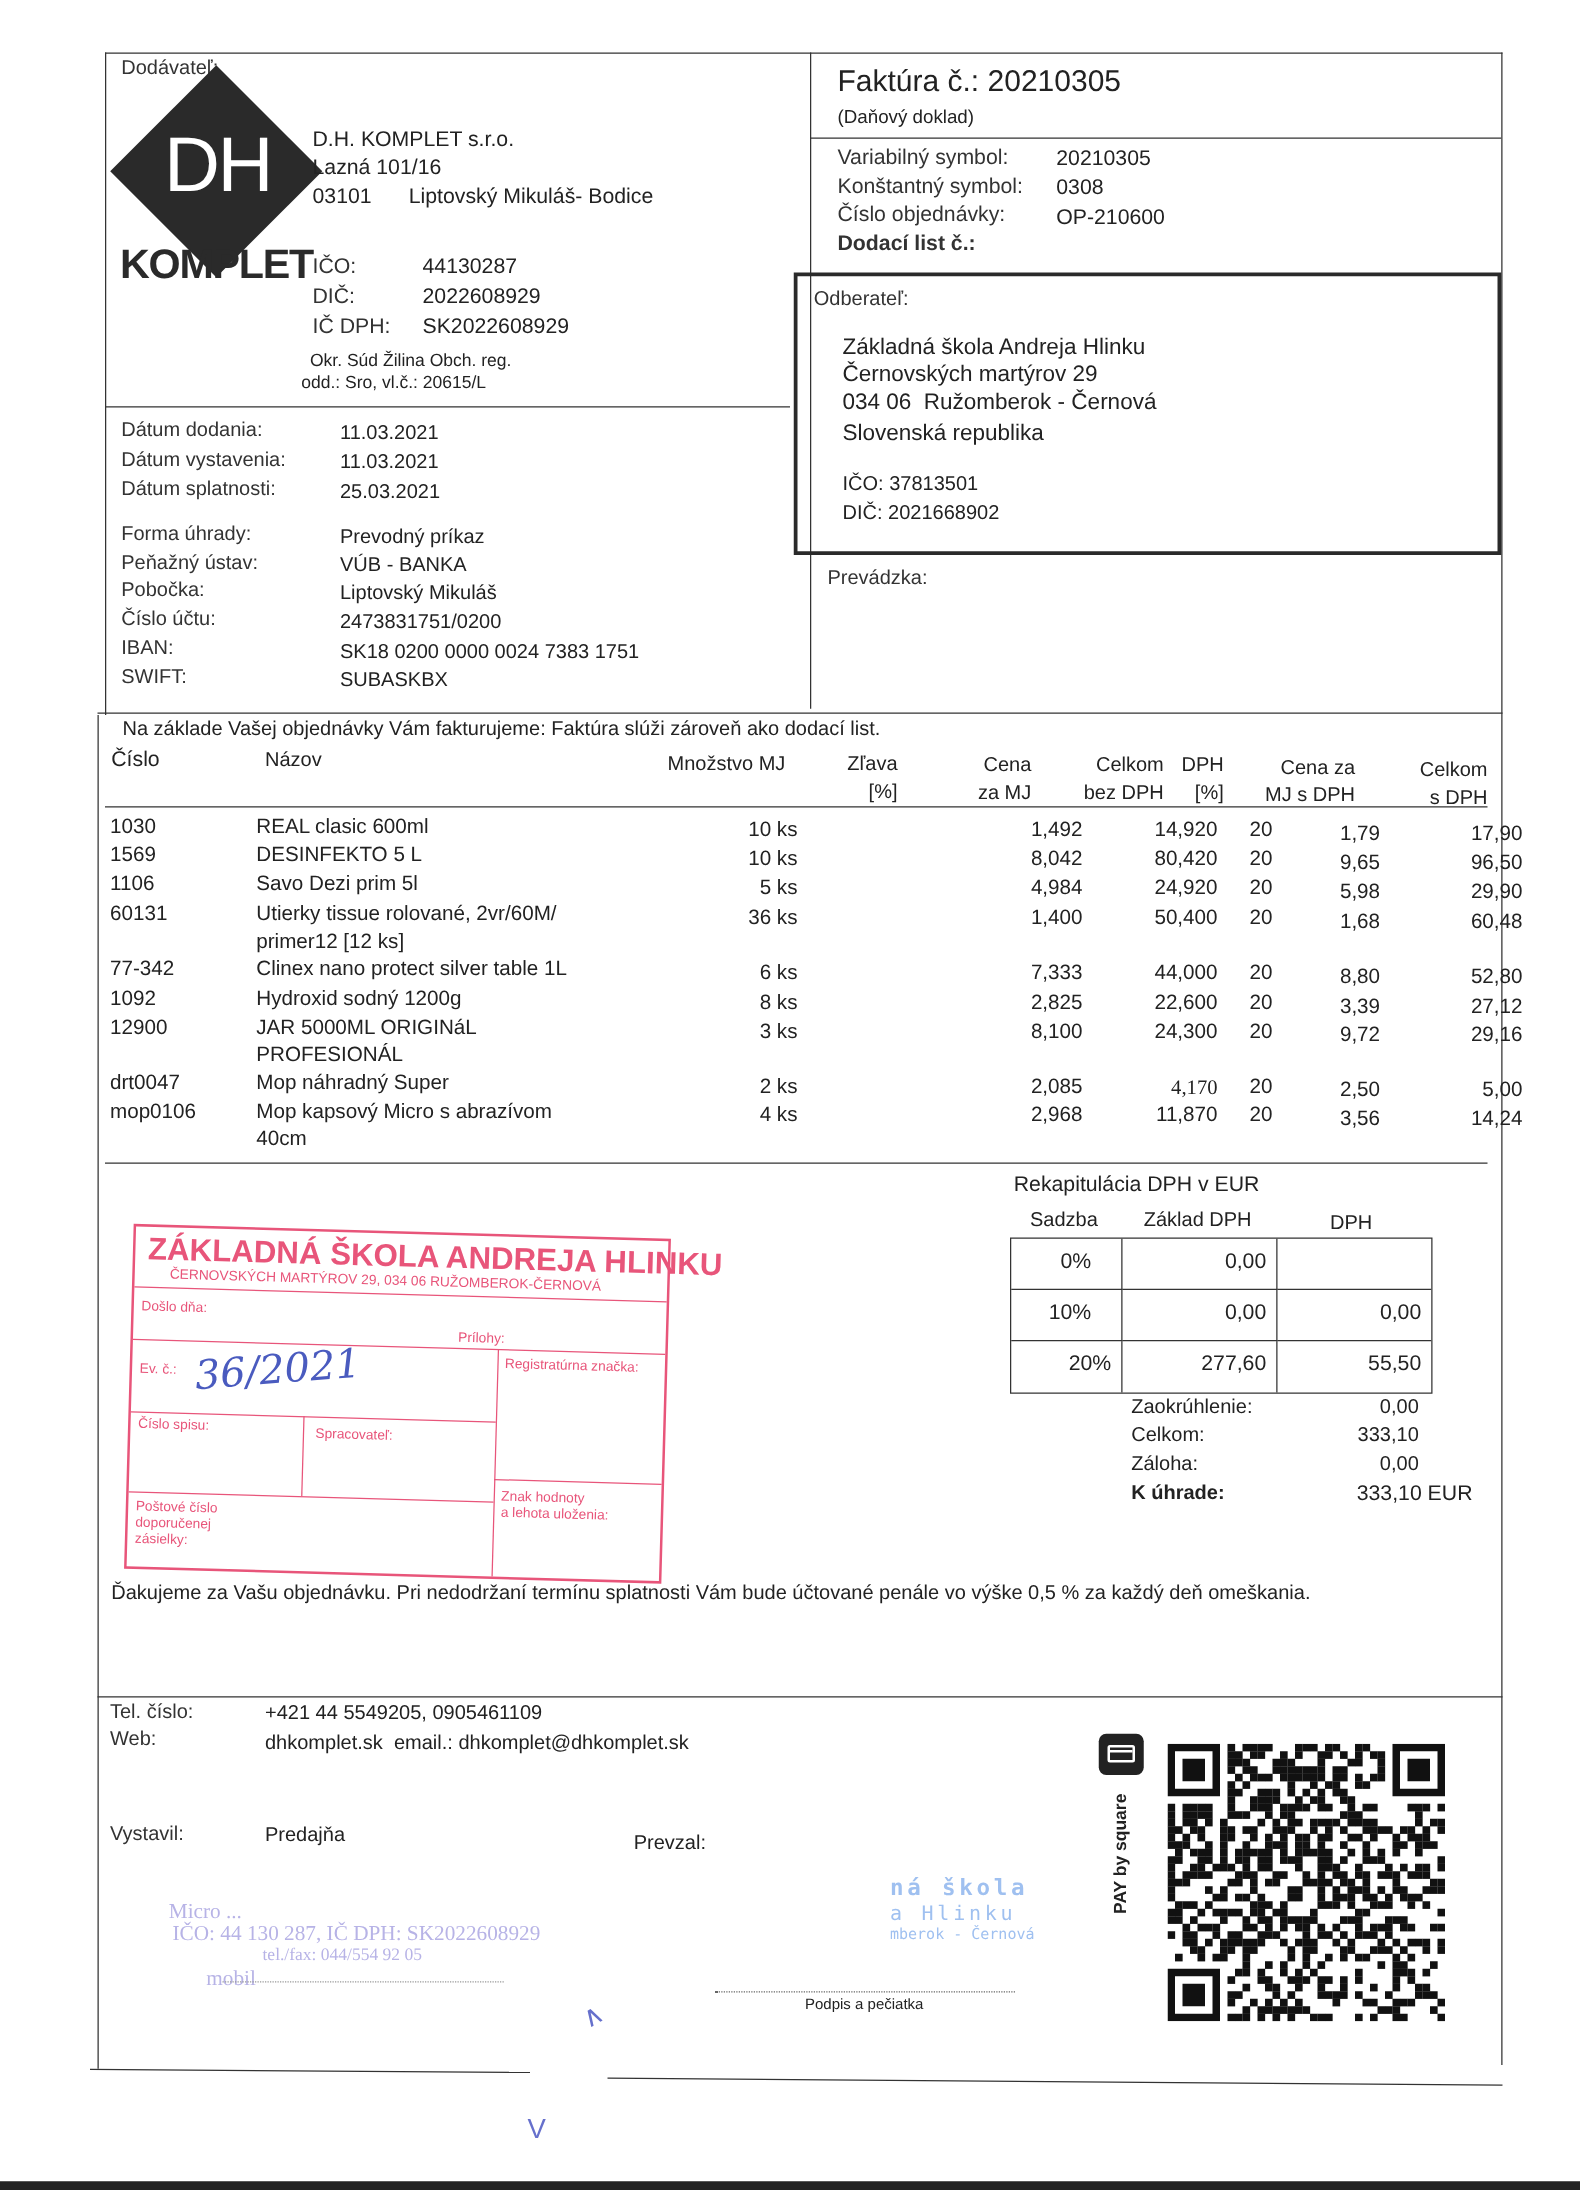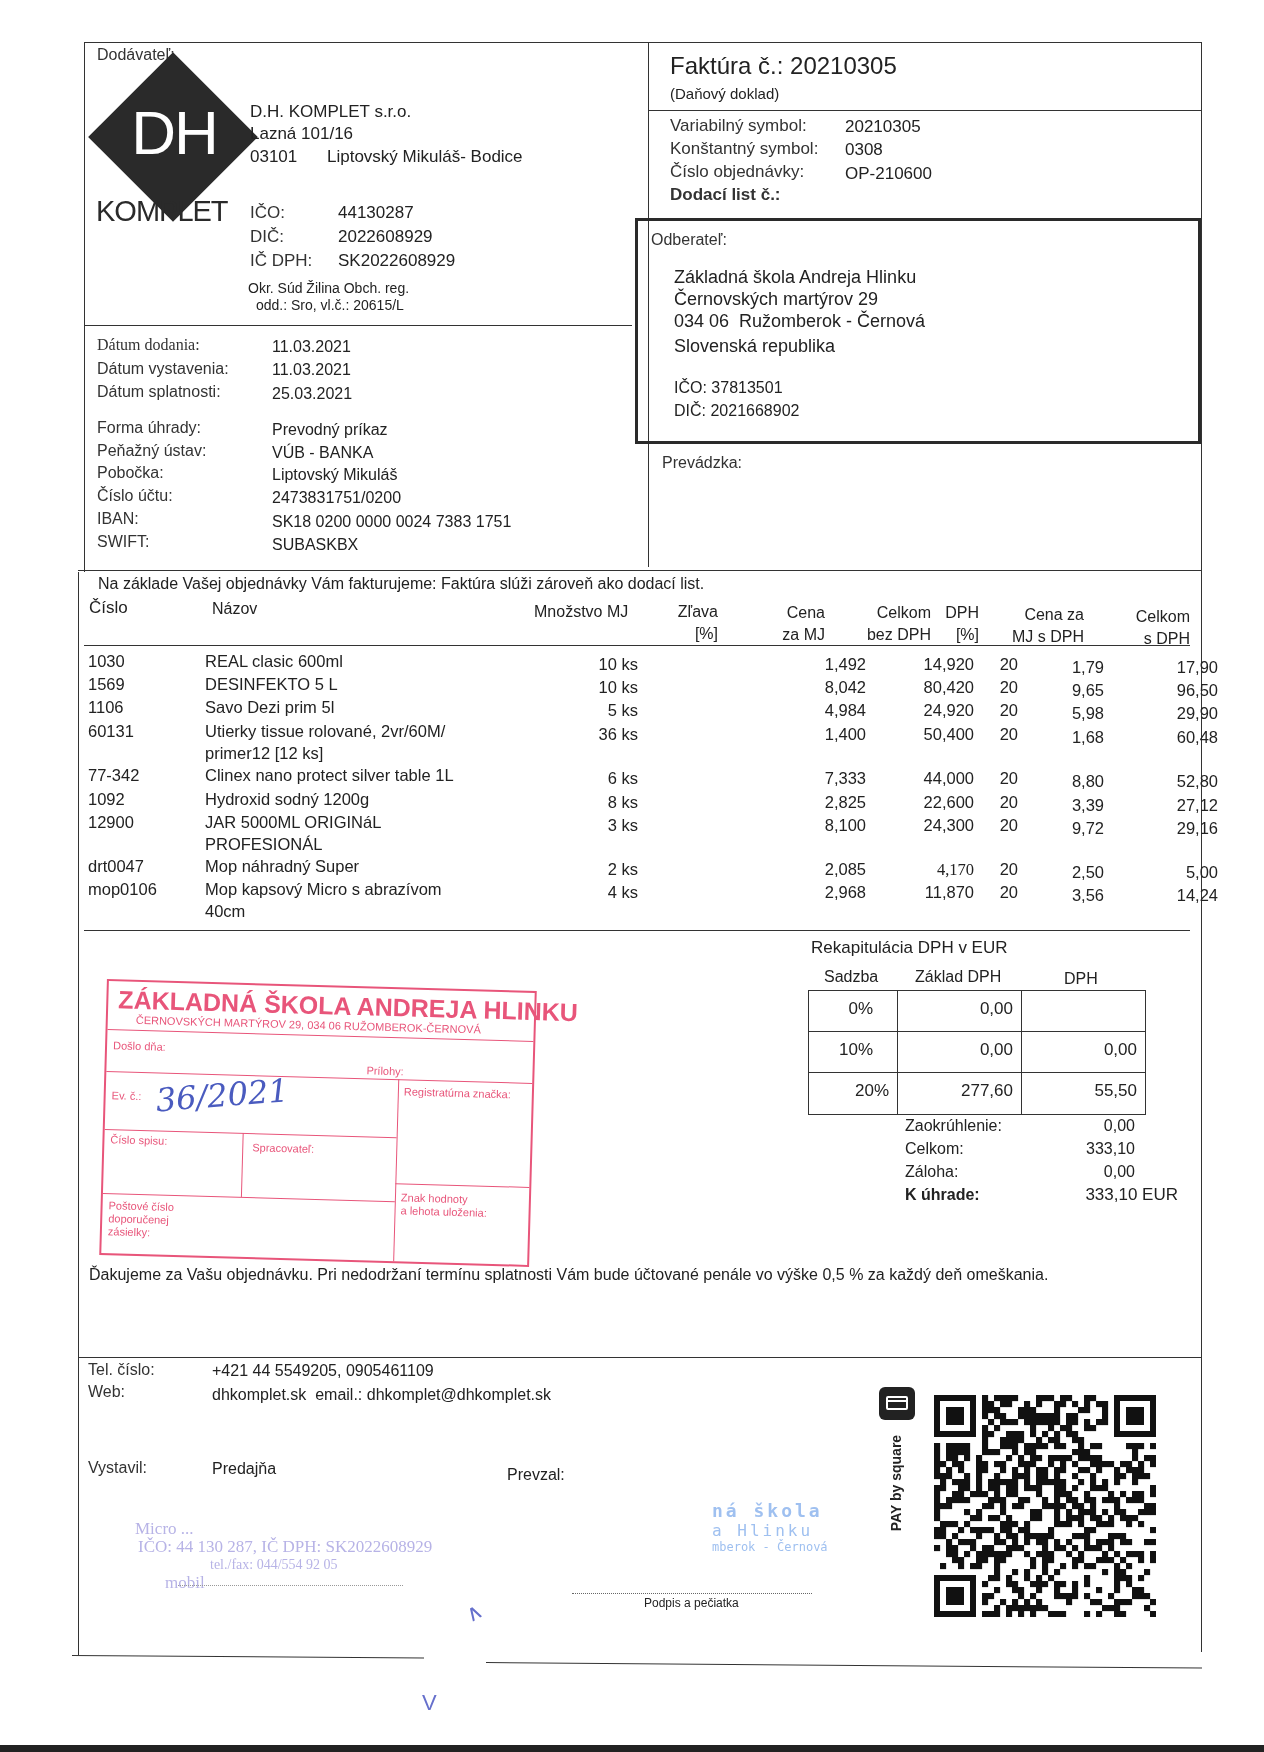--- a/index.html
+++ b/index.html
@@ -12,22 +12,22 @@
   .t17 { font-size:17px; line-height:23px; }
   .t14 { font-size:14px; line-height:18px; }
   .r { text-align:right; }
   .lbl { color:#333; }
 
   
   .logo-diamond { position:absolute; left:113px; top:77px; width:120px; height:120px;
                   background:#2a2a2a; transform:rotate(45deg); }
   .logo-dh { position:absolute; left:100px; top:98px; width:148px; text-align:center;
              font-size:62px; line-height:70px; color:#fff; letter-spacing:-2px; }
-  .logo-komplet { position:absolute; left:96px; top:192px; font-size:29px; line-height:38px;
-                  color:#2a2a2a; letter-spacing:-1px; }
+  .logo-komplet { position:absolute; left:96px; top:192px; font-size:33px; line-height:38px;
+                  color:#2a2a2a; letter-spacing:-1px;font-weight:bold; }
 
   
   .row { position:absolute; left:88px; width:1100px; height:22px; font-size:16.5px; }
   .row span { position:absolute; white-space:nowrap; }
   .c-no { left:0; }
   .c-name { left:117px; }
   .c-qty { left:440px; width:110px; text-align:right; }
   .c-price { left:670px; width:108px; text-align:right; }
   .c-net { left:780px; width:106px; text-align:right; }
   .c-vat { left:900px; width:30px; text-align:right; }
@@ -76,21 +76,21 @@
 <div class="abs t17" style="left:250px;top:122px;">Lazná 101/16</div>
 <div class="abs t17" style="left:250px;top:145px;">03101</div>
 <div class="abs t17" style="left:327px;top:145px;">Liptovský Mikuláš- Bodice</div>
 <div class="abs t17 lbl" style="left:250px;top:201px;">IČO:</div>
 <div class="abs t17" style="left:338px;top:201px;">44130287</div>
 <div class="abs t17 lbl" style="left:250px;top:225px;">DIČ:</div>
 <div class="abs t17" style="left:338px;top:225px;">2022608929</div>
 <div class="abs t17 lbl" style="left:250px;top:249px;">IČ DPH:</div>
 <div class="abs t17" style="left:338px;top:249px;">SK2022608929</div>
 <div class="abs t14" style="left:248px;top:279px;">Okr. Súd Žilina Obch. reg.</div>
-<div class="abs t14" style="left:256px;top:296px;">odd.: Sro, vl.č.: 20615/L</div>
+<div class="abs t14" style="left:241px;top:296px;">odd.: Sro, vl.č.: 20615/L</div>
 
 <div class="abs" style="left:670px;top:52px;font-size:24px;line-height:28px;">Faktúra č.: 20210305</div>
 <div class="abs t14" style="left:670px;top:85px;font-size:15px;">(Daňový doklad)</div>
 <div>
   <div class="abs t17 lbl" style="left:670px;top:114px;">Variabilný symbol:</div>
   <div class="abs t17" style="left:845px;top:115px;">20210305</div>
   <div class="abs t17 lbl" style="left:670px;top:137px;">Konštantný symbol:</div>
   <div class="abs t17" style="left:845px;top:138px;">0308</div>
   <div class="abs t17 lbl" style="left:670px;top:160px;">Číslo objednávky:</div>
   <div class="abs t17" style="left:845px;top:162px;">OP-210600</div>
@@ -102,21 +102,21 @@
 <div class="abs t16 lbl" style="left:651px;top:229px;">Odberateľ:</div>
 <div class="abs t17" style="left:674px;top:266px;font-size:18px;">Základná škola Andreja Hlinku</div>
 <div class="abs t17" style="left:674px;top:288px;font-size:18px;">Černovských martýrov 29</div>
 <div class="abs t17" style="left:674px;top:310px;font-size:18px;white-space:pre;">034 06  Ružomberok - Černová</div>
 <div class="abs t17" style="left:674px;top:335px;font-size:18px;">Slovenská republika</div>
 <div class="abs t16" style="left:674px;top:377px;">IČO: 37813501</div>
 <div class="abs t16" style="left:674px;top:400px;">DIČ: 2021668902</div>
 <div class="abs t16 lbl" style="left:662px;top:452px;">Prevádzka:</div>
 
 <div>
-  <div class="abs t16 lbl" style="left:97px;top:334px;font-family:Liberation Serif, serif;">Dátum dodania:</div>
+  <div class="abs t16 lbl" style="left:97px;top:334px;">Dátum dodania:</div>
   <div class="abs t16" style="left:272px;top:336px;">11.03.2021</div>
   <div class="abs t16 lbl" style="left:97px;top:358px;">Dátum vystavenia:</div>
   <div class="abs t16" style="left:272px;top:359px;">11.03.2021</div>
   <div class="abs t16 lbl" style="left:97px;top:381px;">Dátum splatnosti:</div>
   <div class="abs t16" style="left:272px;top:383px;font-weight:bold;font-weight:500;">25.03.2021</div>
 </div>
 <div>
   <div class="abs t16 lbl" style="left:97px;top:417px;">Forma úhrady:</div>
   <div class="abs t16" style="left:272px;top:419px;">Prevodný príkaz</div>
   <div class="abs t16 lbl" style="left:97px;top:440px;">Peňažný ústav:</div>

